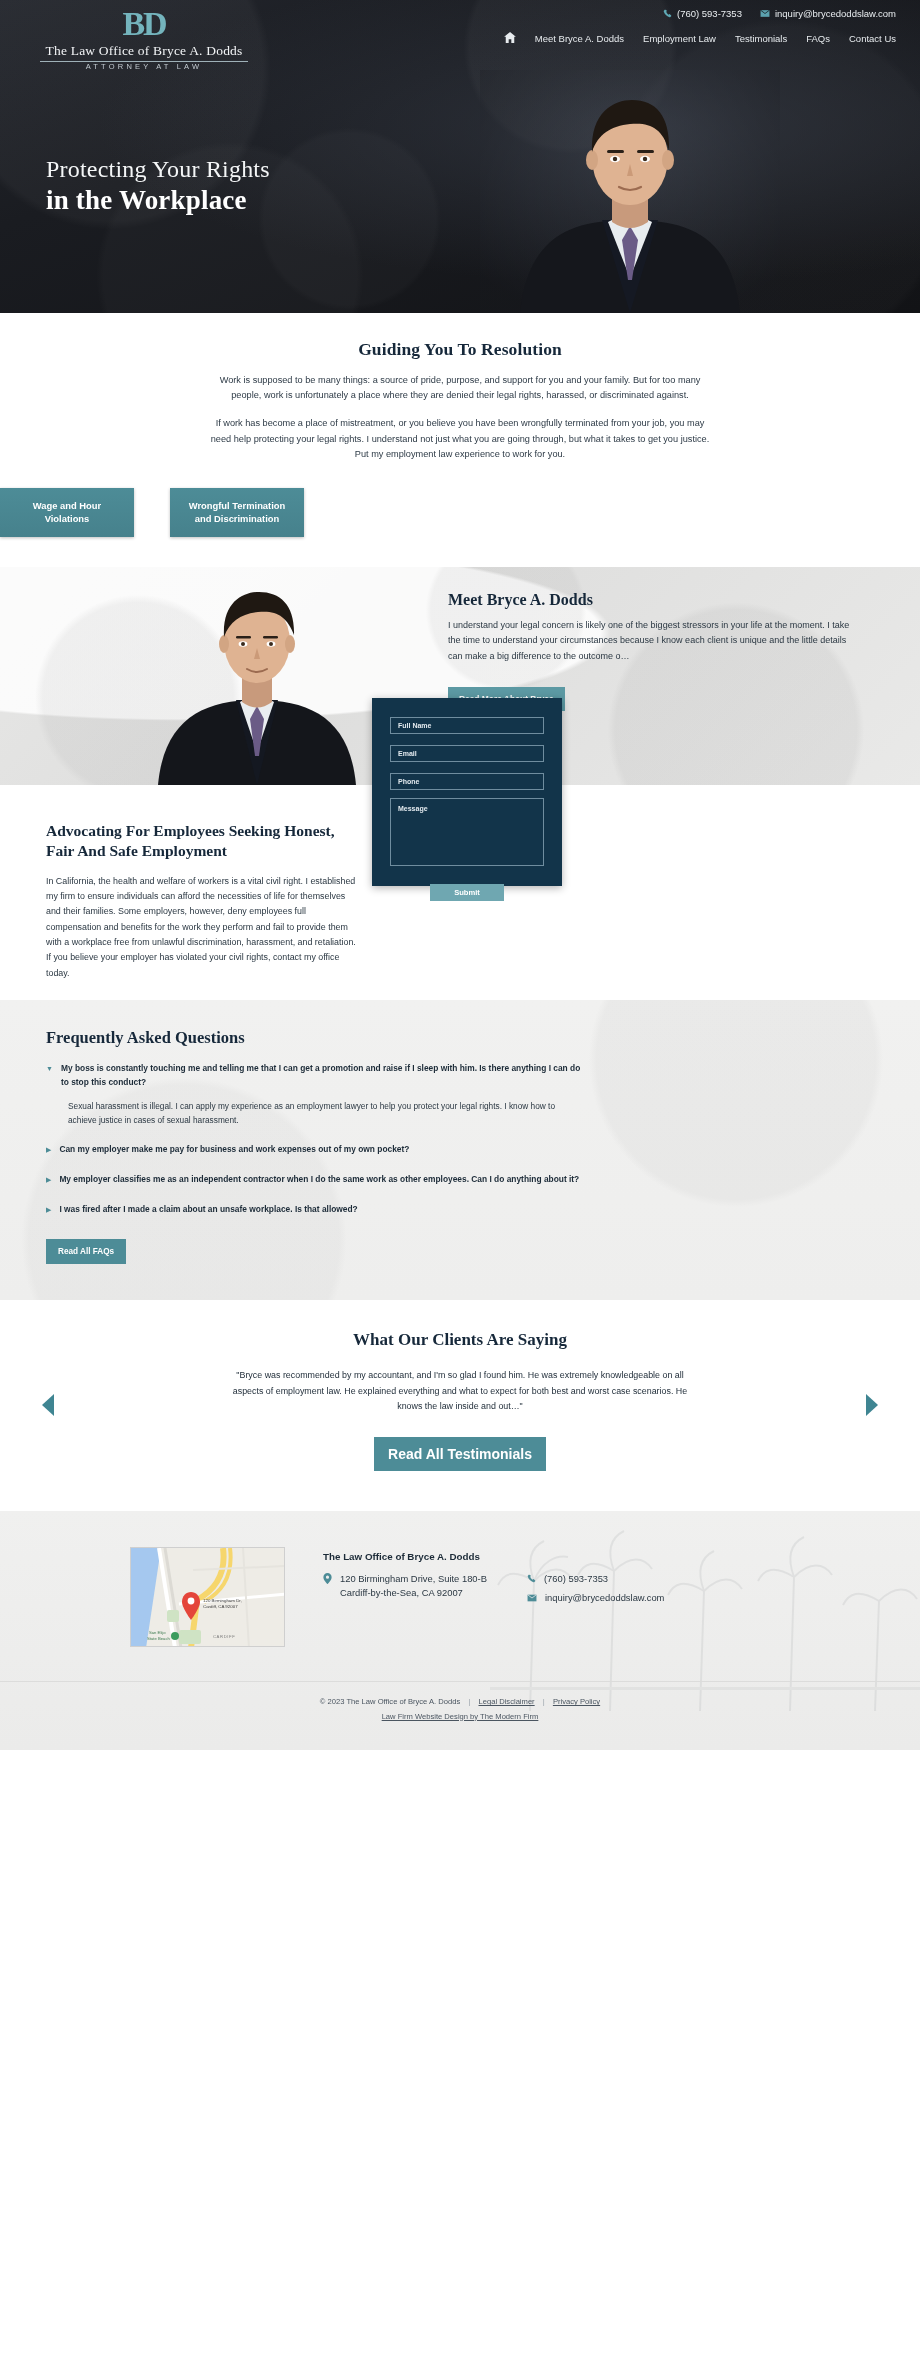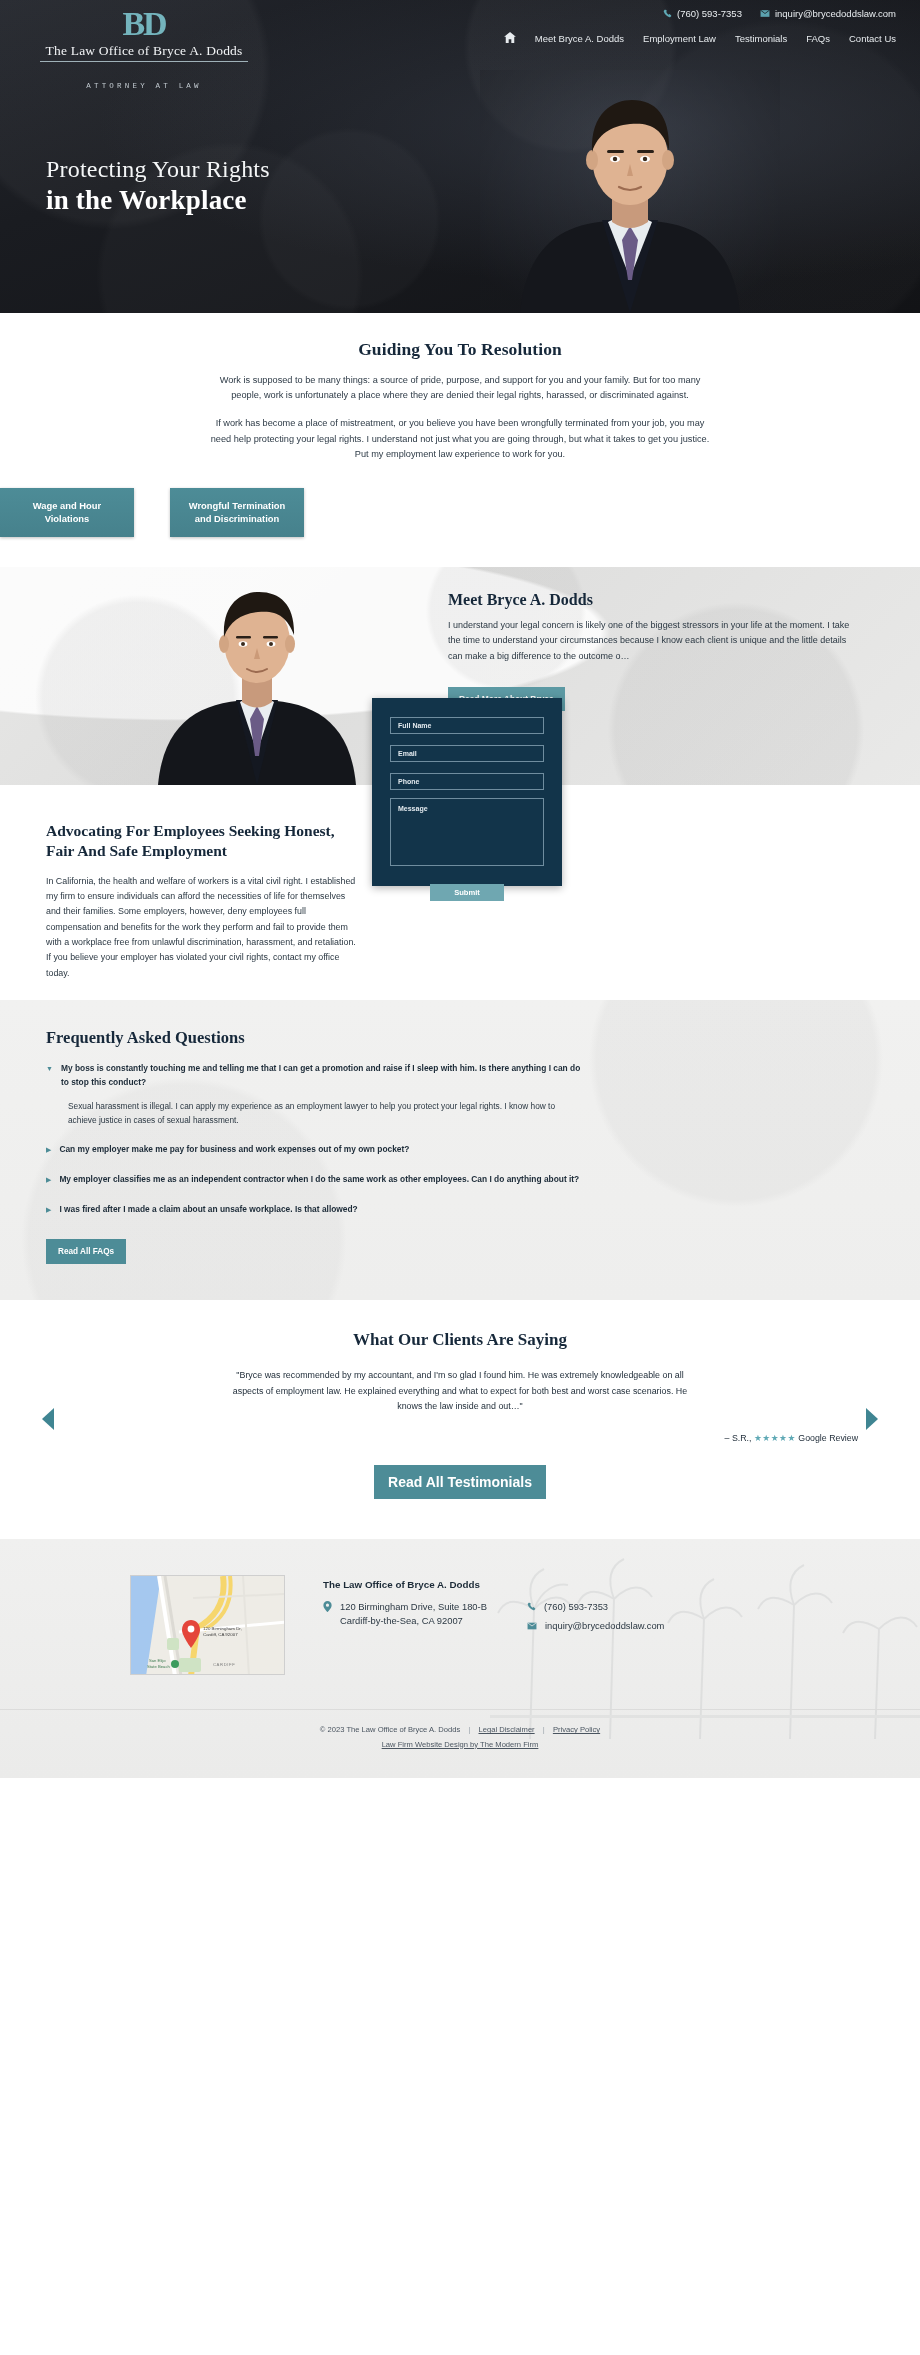--- a/index.html
+++ b/index.html
@@ -62,25 +62,24 @@
   .logo-name {
     font-family: "Liberation Serif", serif;
     font-size: 13.5px;
     color: #f2f4f6;
     letter-spacing: 0.2px;
     padding-bottom: 2px;
     border-bottom: 1px solid #9fb1b8;
     white-space: nowrap;
   }
   .logo-sub {
-    margin-top: 20px;
+    margin-top: 0;
     font-size: 7.5px;
     letter-spacing: 3.2px;
     color: #c3cbd1;
-    font-family: Liberation Mono, monospace;
   }
 
   .contact-strip {
     position: absolute;
     right: 24px; top: 8px;
     display: flex; align-items: center; gap: 18px;
     font-size: 9.5px; color: #e9edf0;
   }
   .contact-strip a { color: #e9edf0; text-decoration: none; display: flex; align-items: center; gap: 5px; }
   .ic { color: #5fa9b5; display: inline-flex; }
@@ -491,25 +490,20 @@
     </div>
 
     <div class="faq-btn">Read All FAQs</div>
   </section>
 
   <section class="testi">
     <div class="arrow left"></div>
     <div class="arrow right"></div>
     <h2 class="testi-h">What Our Clients Are Saying</h2>
     <p class="quote">"Bryce was recommended by my accountant, and I'm so glad I found him. He was extremely knowledgeable on all aspects of employment law. He explained everything and what to expect for both best and worst case scenarios. He knows the law inside and out…"</p>
-    <div class="attrib">
-      <span>– S.R.,</span>
-      <span class="stars">★★★★★</span>
-      <span>Google Review</span>
-    </div>
     <div class="testi-btn">Read All Testimonials</div>
   </section>
 
   <footer class="footer">
     <svg class="palms" viewBox="0 0 430 200">
       <g fill="none" stroke="#b9bcbd" stroke-width="2">
         <path d="M40 200 L44 70"></path>
           <path d="M44 70 C24 58 14 62 8 74"></path>
           <path d="M44 70 C60 54 74 56 82 68"></path>
           <path d="M44 70 C36 48 42 36 54 30"></path>

